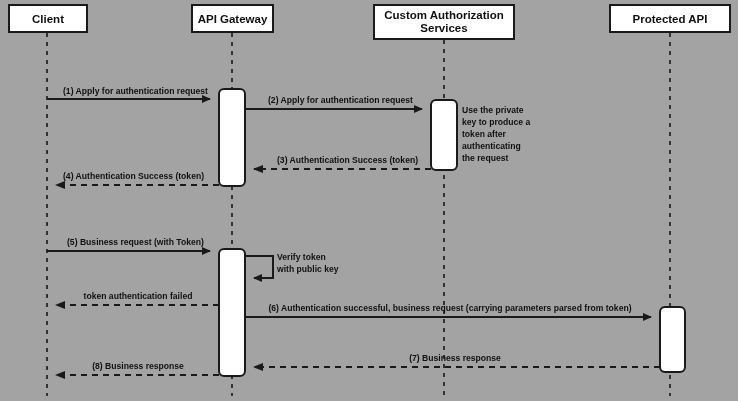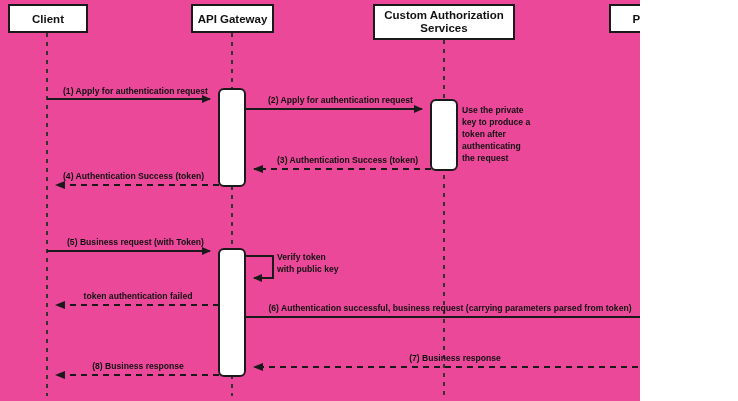--- a/index.html
+++ b/index.html
@@ -5,23 +5,23 @@
   html, body {
     margin: 0;
     padding: 0;
     background: #ffffff;
   }
   body {
     font-family: "Liberation Sans", sans-serif;
   }
   #diagram-root {
     position: relative;
-    width: 640px;
+    width: 738px;
     height: 401px;
-    background: #ec4899;
+    background: #a3a3a3;
     overflow: hidden;
   }
   svg.canvas {
     position: absolute;
     left: 0;
     top: 0;
     width: 738px;
     height: 401px;
   }
   .participant-box rect {

